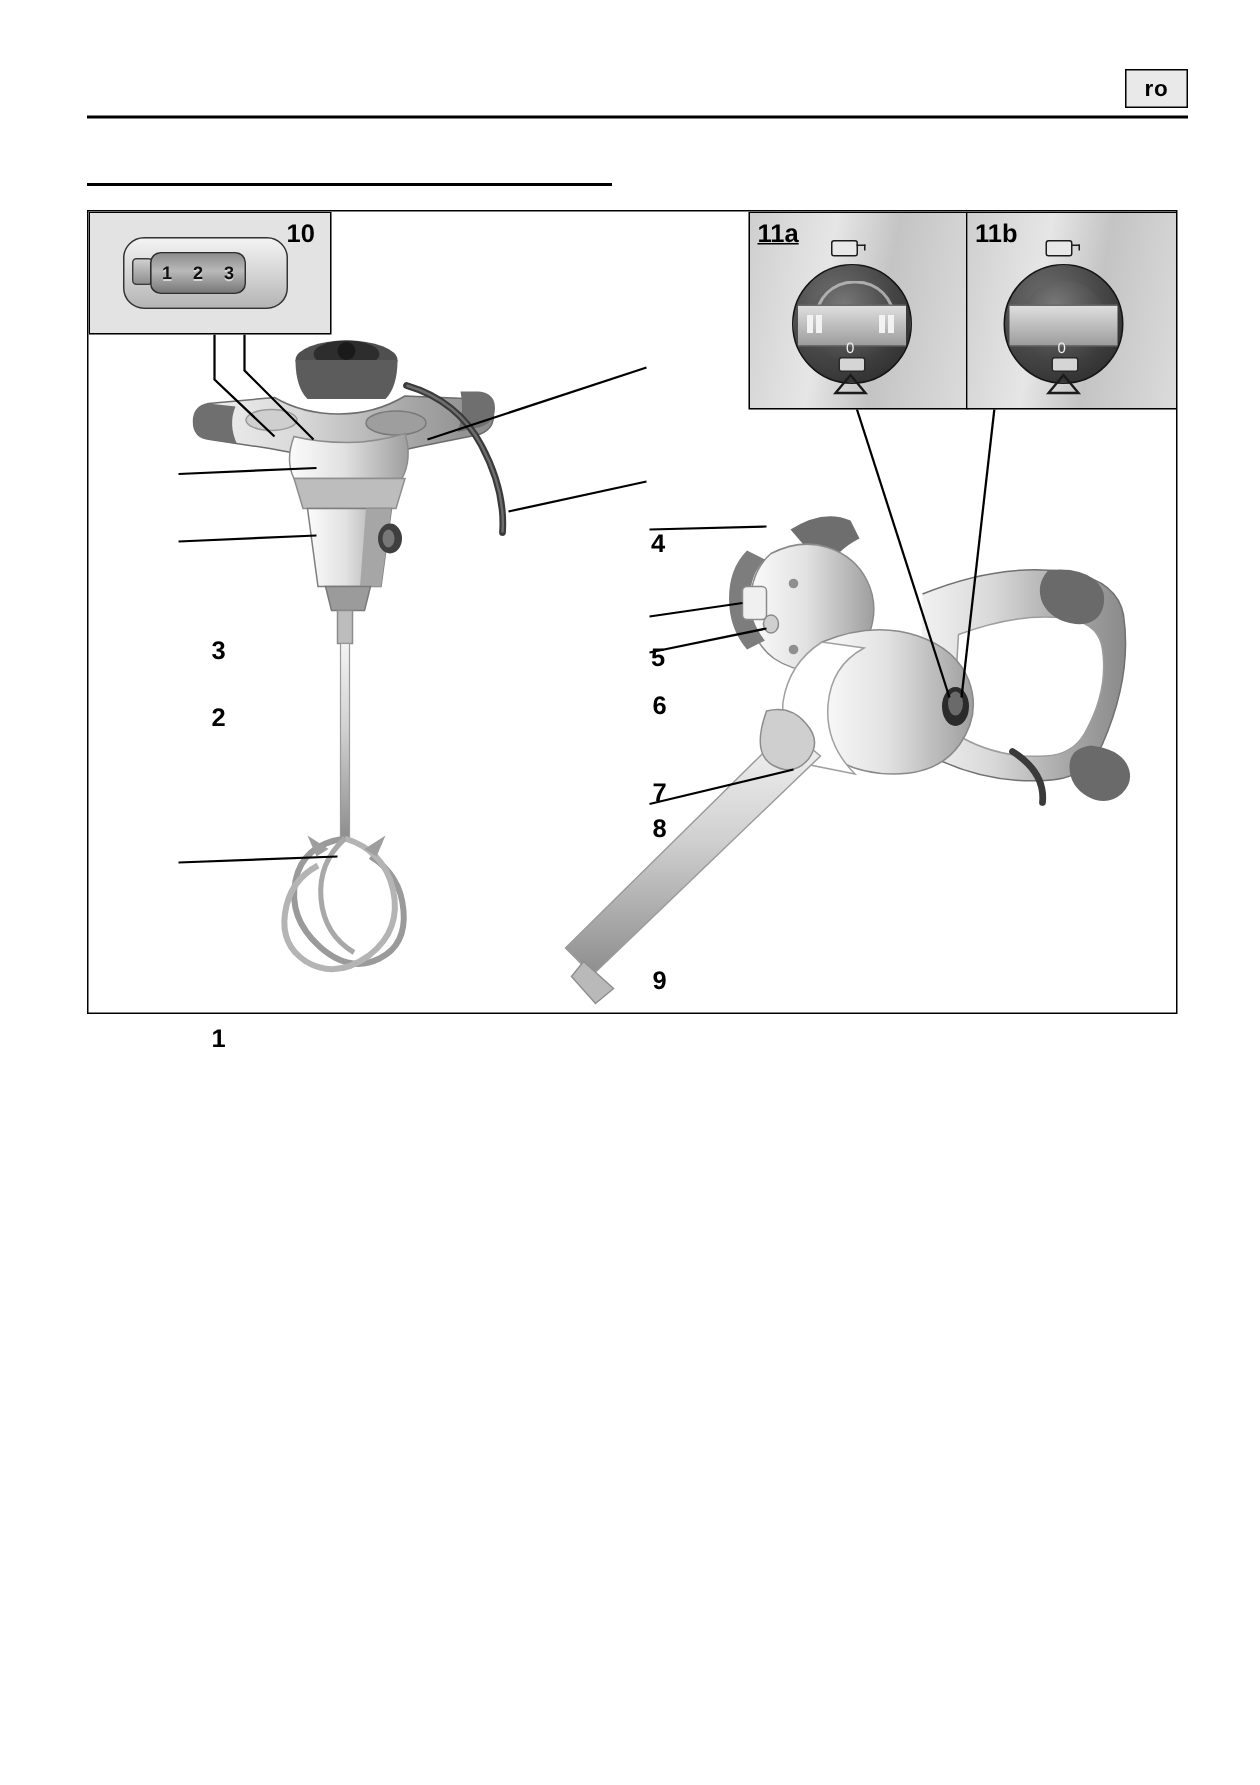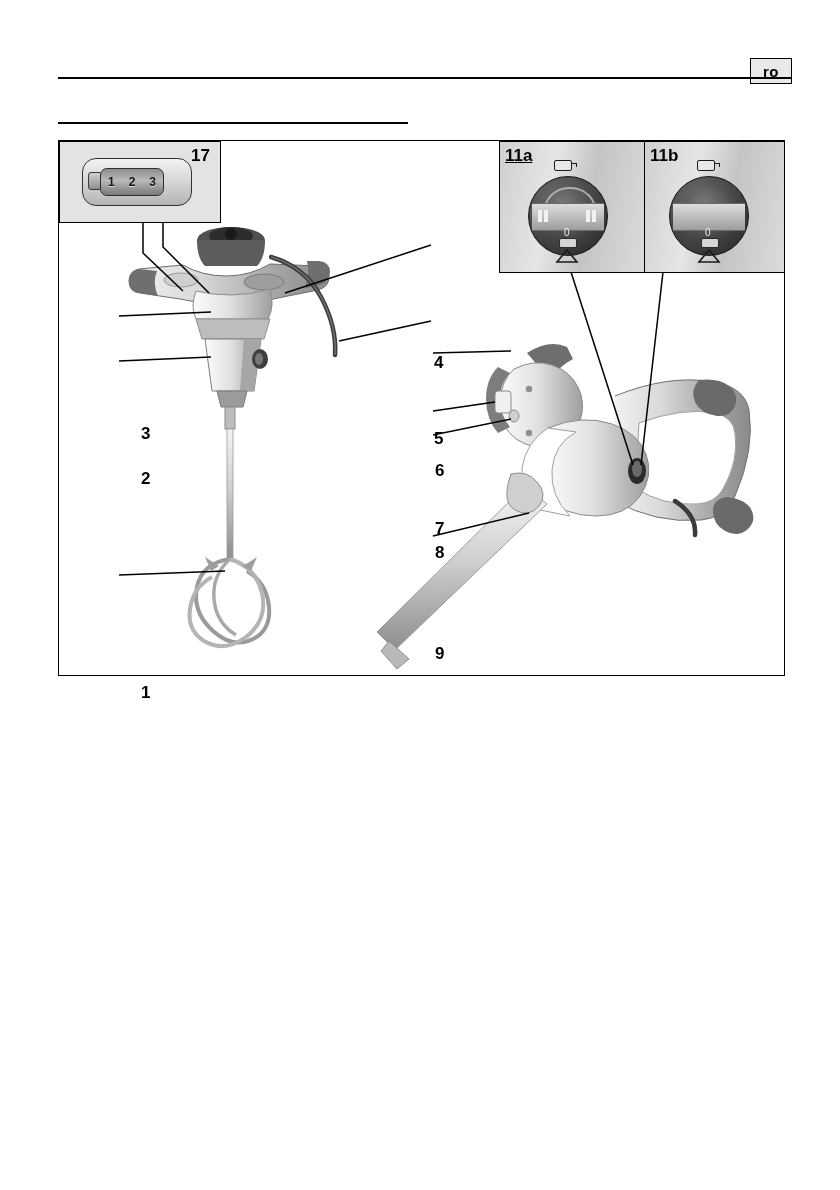--- a/index.html
+++ b/index.html
@@ -24,21 +24,20 @@
     width: 40px;
     height: 24px;
     border: 1.5px solid #000;
     background: #e9e9e9;
     display: flex;
     align-items: center;
     justify-content: center;
     font-weight: bold;
     font-size: 15px;
     letter-spacing: 0.5px;
-    margin-top: 12px;
   }
   .header-rule {
     position: absolute;
     left: 58px;
     right: 48px;
     top: 77px;
     height: 2px;
     background: #000;
   }
   .title-rule {
@@ -370,21 +369,21 @@
       <div class="dial-inner"></div>
       <div class="dial-cut"></div>
       <div class="zero-mark" style="left:35px; top:50px;">0</div>
     </div>
     <div class="small-rect" style="left:56px; top:96px;"></div>
     <svg style="position:absolute; left:52px; top:106px;" width="24" height="16">
       <polygon points="12,2 22,14 2,14" fill="none" stroke="#1b1b1b" stroke-width="1.6"></polygon>
     </svg>
   </div>
 
-  <div class="inset-label lbl-10">17</div>
+  <div class="inset-label lbl-10">10</div>
   <div class="inset-label lbl-11a">11a</div>
   <div class="inset-label lbl-11b">11b</div>
 </div>
 
 <div class="callout" style="left:141px; top:425px;">3</div>
 <div class="callout" style="left:141px; top:470px;">2</div>
 <div class="callout" style="left:141px; top:684px;">1</div>
 <div class="callout" style="left:434px; top:354px;">4</div>
 <div class="callout" style="left:434px; top:430px;">5</div>
 <div class="callout" style="left:435px; top:462px;">6</div>

